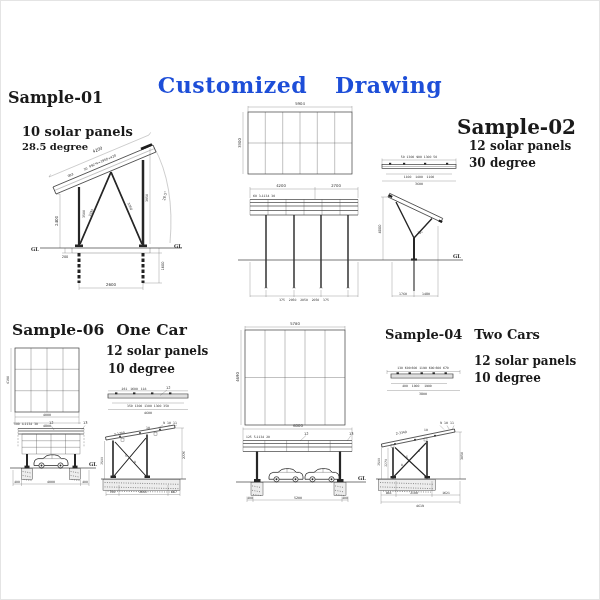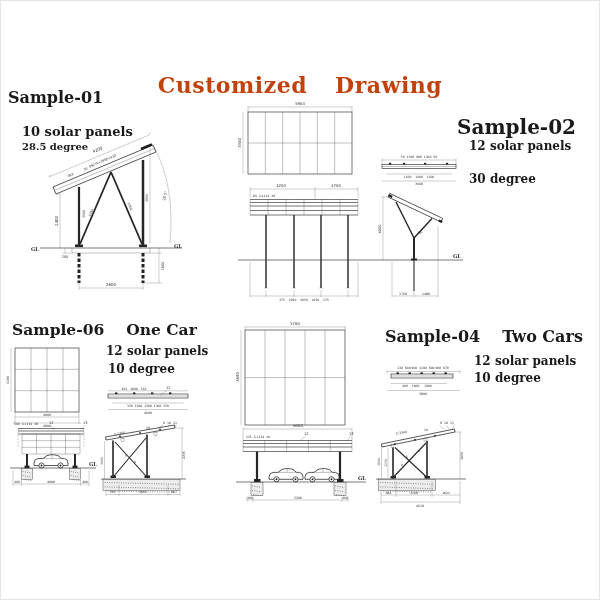--- a/index.html
+++ b/index.html
@@ -1,23 +1,23 @@
 <!DOCTYPE html>
 <html><head>
 <meta charset="utf-8">
 <style>
   html,body{margin:0;padding:0}
   body{width:600px;height:600px;background:#ffffff;position:relative;overflow:hidden;
        font-family:"DejaVu Serif",serif}
   .frame{position:absolute;inset:0;border:1px solid #e4e4e4}
   .title{position:absolute;top:72px;left:0;right:0;text-align:center;font-weight:bold;
-         font-size:22px;color:#c2410c;letter-spacing:.5px}
+         font-size:22px;color:#1d4ed8;letter-spacing:.5px}
   .title .w2{margin-left:28px}
   .hd{position:absolute;font-weight:bold;color:#1a1a1a;white-space:nowrap}
-  .sub{margin-left:22px}
+  .sub{margin-left:12px}
   svg{position:absolute;left:0;top:0}
   svg text{font-family:"DejaVu Sans",sans-serif;fill:#2e2e2e;white-space:pre}
   .ln{stroke:#3d3d3d;fill:none;stroke-width:.7}
   .lt{stroke:#4a4a4a;fill:none;stroke-width:.35}
   .dm{stroke:#5a5a5a;fill:none;stroke-width:.3}
   .colk{stroke:#262626;fill:none}
   .blk{fill:#262626;stroke:none}
   .pan{fill:#ffffff;stroke:#2e2e2e;stroke-width:.8}
   .conc{fill:#ededed;stroke:#3d3d3d;stroke-width:.45}
   .stip{stroke:#6a6a6a;stroke-width:.8;stroke-dasharray:.15 2.2;stroke-linecap:round;fill:none}
@@ -33,29 +33,29 @@
 <div class="title">
   <span>Customized</span><span class="w2">Drawing</span>
 </div>
 
 <div class="hd" style="left:8px;top:88px;font-size:16px">Sample-01</div>
 <div class="hd" style="left:22px;top:124px;font-size:13px">10 solar panels</div>
 <div class="hd" style="left:22px;top:141px;font-size:10px">28.5 degree</div>
 
 <div class="hd" style="left:457px;top:115px;font-size:20px">Sample-02</div>
 <div class="hd" style="left:469px;top:139px;font-size:12px">12 solar panels</div>
-<div class="hd" style="left:469px;top:172px;font-size:12px">30 degree</div>
+<div class="hd" style="left:469px;top:156px;font-size:12px">30 degree</div>
 
 <div class="hd" style="left:12px;top:320px;font-size:15.5px">
   <span>Sample-06</span><span class="sub">One Car</span>
 </div>
 <div class="hd" style="left:106px;top:344px;font-size:12px">12 solar panels</div>
 <div class="hd" style="left:108px;top:362px;font-size:12px">10 degree</div>
 
-<div class="hd" style="left:385px;top:327px;font-size:16px">
+<div class="hd" style="left:385px;top:327px;font-size:13px">
   <span>Sample-04</span><span class="sub">Two Cars</span>
 </div>
 <div class="hd" style="left:474px;top:354px;font-size:12px">12 solar panels</div>
 <div class="hd" style="left:474px;top:371px;font-size:12px">10 degree</div>
 
 <svg width="600" height="600" viewBox="0 0 600 600">
   <defs>
     <g id="car">
       <path class="pan" d="M1,9 Q1,5.2 5,4.6 L10,4.6 Q13.5,0.8 17.5,0.8 L21.5,0.8 Q25.5,0.8 28.5,4.6 L31.5,4.6 Q35,5.2 35,9 L35,11.5 L1,11.5 Z"></path>
       <path class="lt" d="M10,4.6 H28.5 M19,0.8 V4.6 M11,4.4 L14,1.4 M24.8,1.4 L27.8,4.4"></path>

